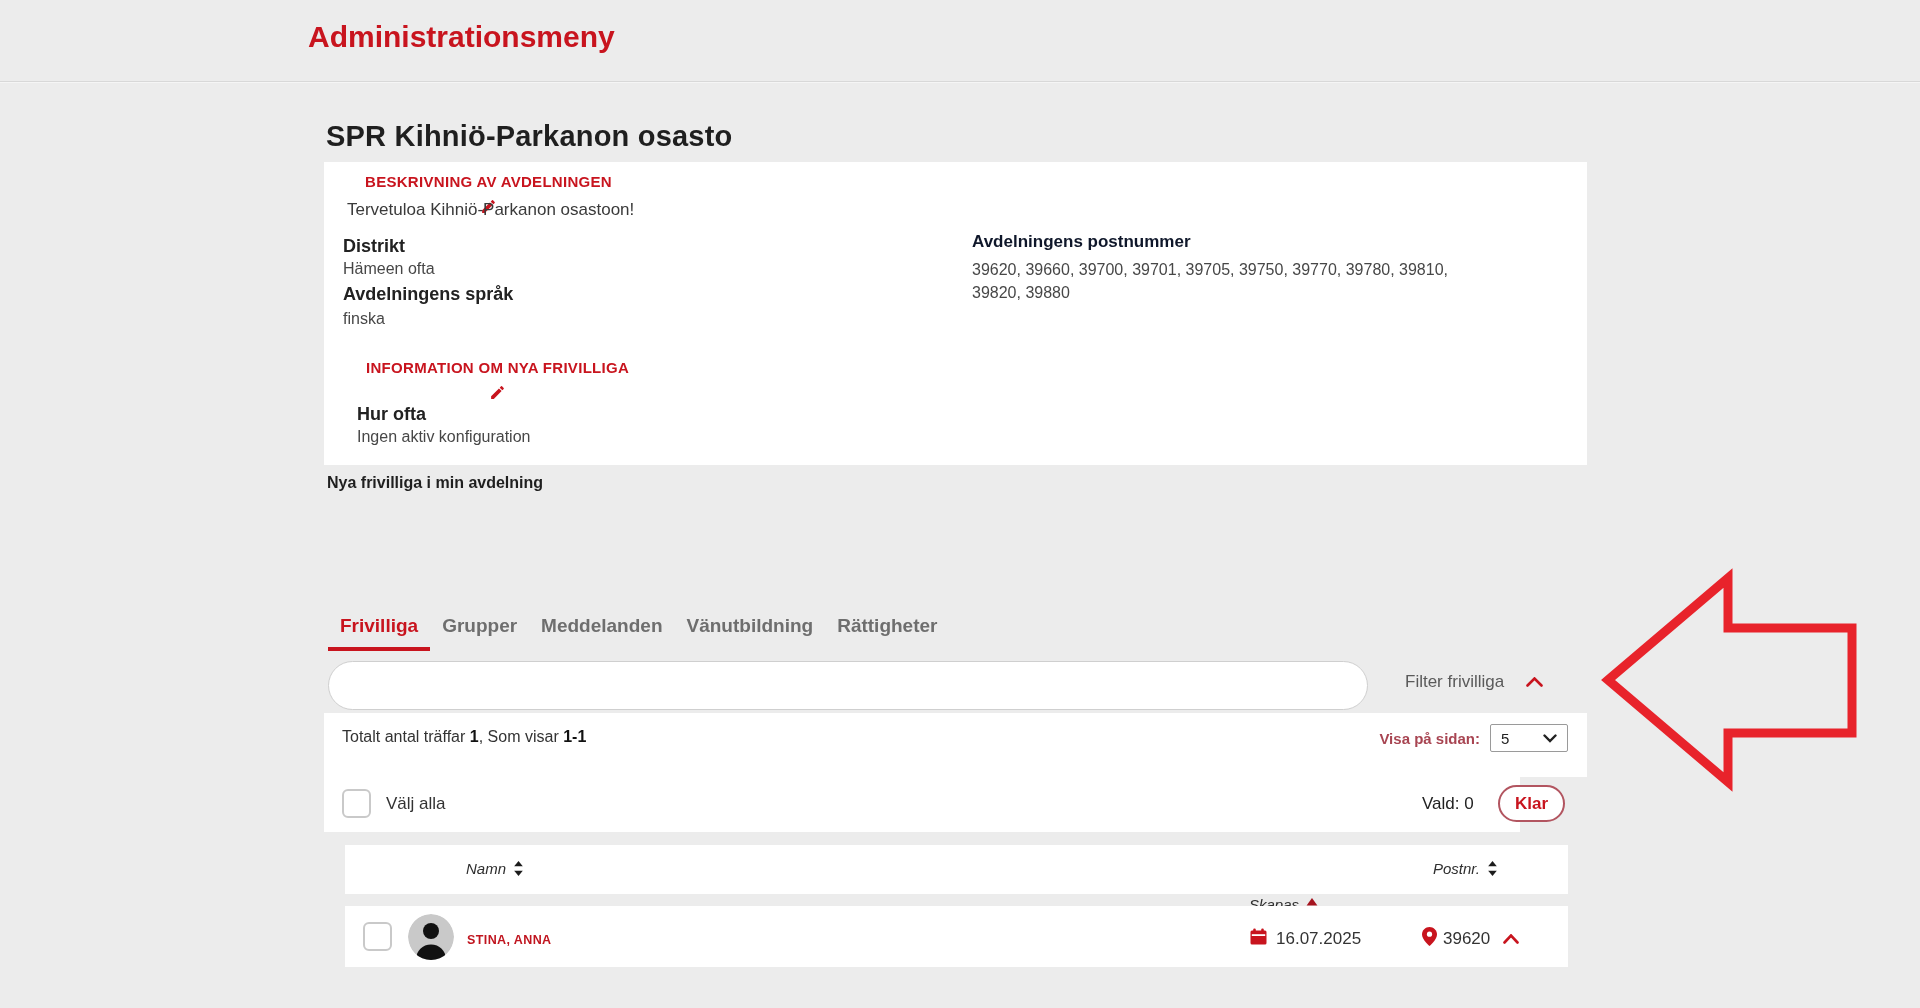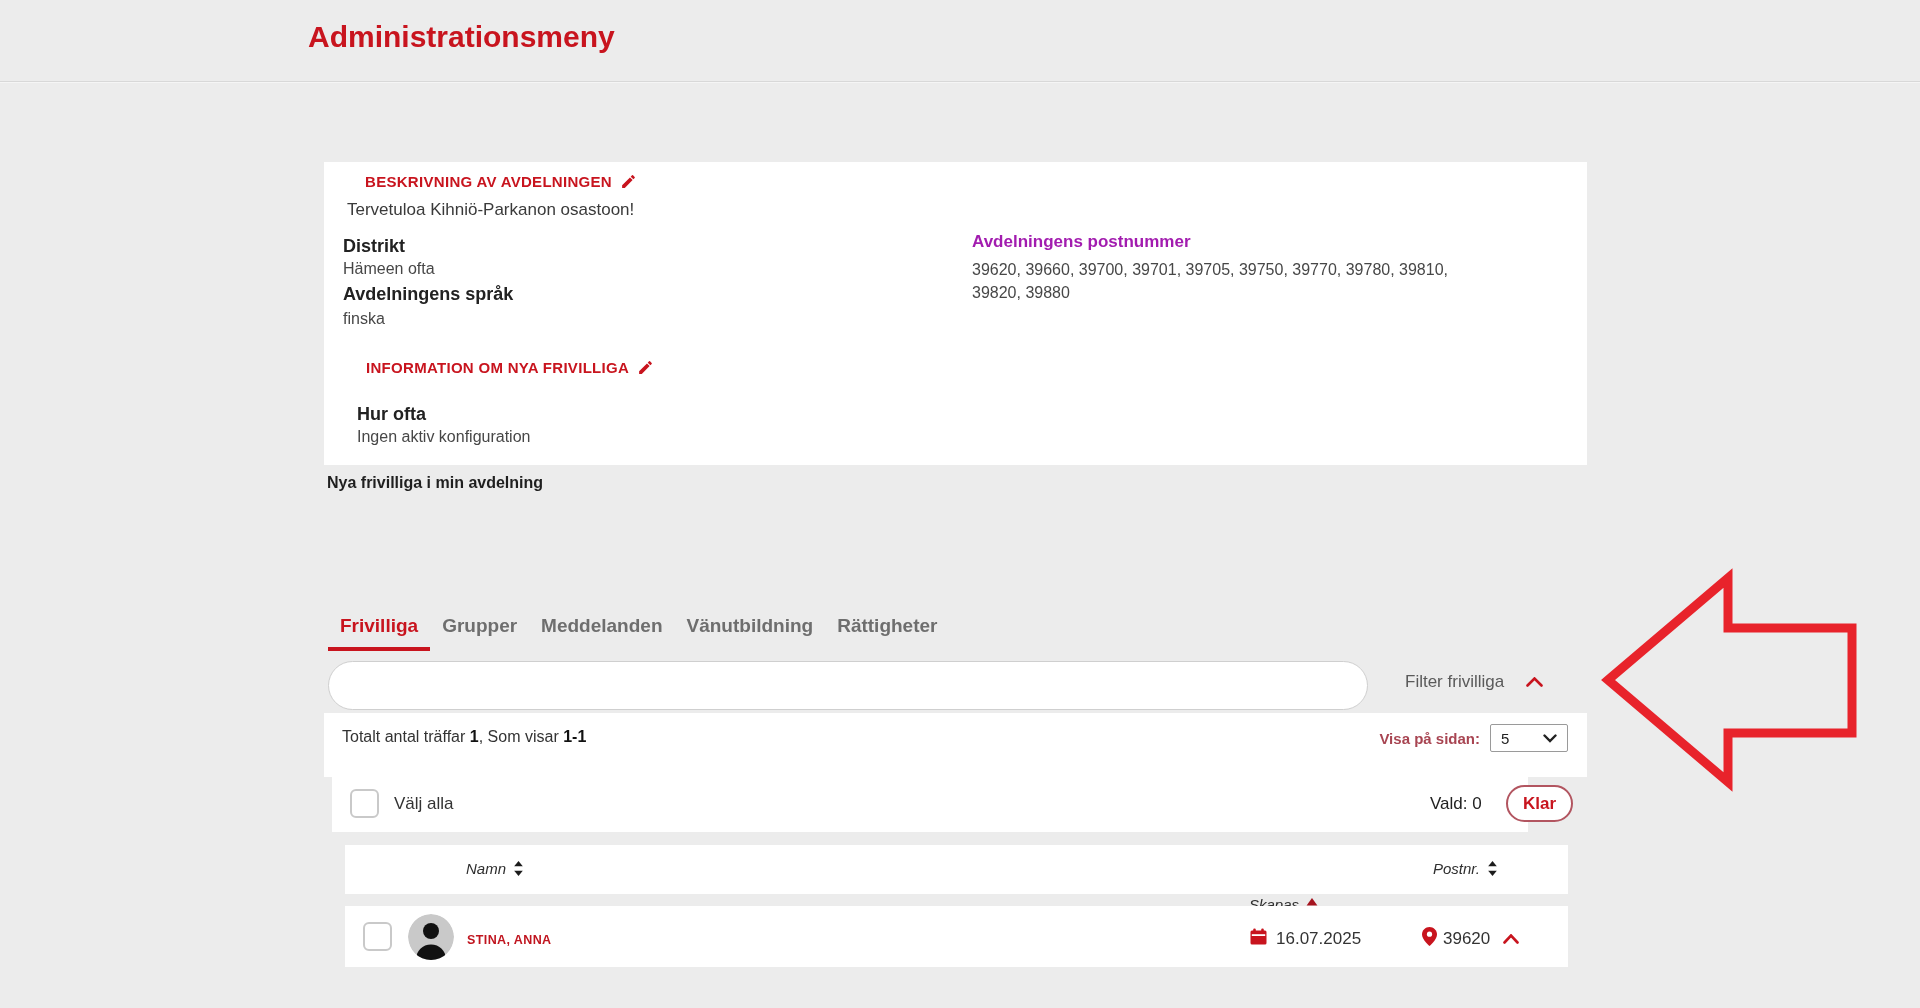--- a/index.html
+++ b/index.html
@@ -16,21 +16,21 @@
   .topbar { left:0; top:0; width:1920px; height:82px; background:#ececec;
             border-bottom:1px solid #d8d8d8; box-shadow:0 1px 0 #f5f5f5; }
   .app-title { left:308px; top:20px; font-size:30px; font-weight:bold; color:#c8141e; }
 
   
   .page-title { left:326px; top:120px; font-size:29px; font-weight:bold; color:#1f1f1f; letter-spacing:0.2px; }
 
   
   .card { left:324px; top:162px; width:1263px; height:303px; background:#ffffff; }
   .red-section-label { font-size:15px; font-weight:bold; color:#c8141e; letter-spacing:0.3px;
-                       display:inline-flex; align-items:center; gap:8px; cursor:pointer; }
+                       display:inline-flex; align-items:center; gap:8px; cursor:pointer;flex-direction:column; }
   .body-text  { font-size:17px; color:#3a3a3a; }
   .bold-label { font-size:18px; font-weight:bold; color:#222; }
   .value-text { font-size:16px; color:#474747; }
 
   
   .vol-heading { left:327px; top:474px; font-size:16px; font-weight:bold; color:#1f1f1f; }
   .no-results  { left:324px; top:543px; width:1263px; text-align:center; font-size:14px; color:#4a4a4a; }
 
   
   .tabs { left:328px; top:613px; display:flex; }
@@ -40,21 +40,21 @@
   
   .search-input { left:328px; top:661px; width:1040px; height:49px; background:#fff;
                   border:1px solid #cfcfcf; border-radius:25px; outline:none;
                   padding:0 22px; font-size:17px; color:#333; font-family:"Liberation Sans",sans-serif; }
   .filter-toggle { left:1405px; top:672px; display:flex; align-items:center; gap:22px; cursor:pointer; }
   .filter-label { font-size:17px; color:#5a5a5a; }
 
   
   .bar { background:#ffffff; }
   .bar-results { left:324px; top:713px; width:1263px; height:64px; }
-  .bar-select  { left:332px; top:775px; width:1196px; height:57px;padding-left:24px; }
+  .bar-select  { left:324px; top:775px; width:1196px; height:57px;padding-left:24px; }
   .bar-thead   { left:345px; top:845px; width:1223px; height:49px;font-style:italic; }
   .bar-row     { left:345px; top:906px; width:1223px; height:61px; }
 
   .results-text { left:18px; top:15px; font-size:16px; color:#333; }
   .results-text b { color:#111; }
 
   .perpage { right:19px; top:11px; display:flex; align-items:center; gap:10px; position:absolute; }
   .perpage-label { font-size:15px; font-weight:bold; color:#a84552; }
   .select-box { width:78px; height:28px; background:#fff; border:1px solid #9a9a9a; border-radius:2px;
                 display:flex; align-items:center; justify-content:space-between; padding:0 10px; cursor:pointer; }
@@ -79,20 +79,21 @@
 </style>
 </head>
 <body>
 
 <div id="screen">
 
   <header class="abs topbar">
     <div class="abs app-title">Administrationsmeny</div>
   </header>
 
+  <h2 class="abs page-title">SPR Kihniö-Parkanon osasto</h2>
 
   <section class="abs card">
 
     <div class="abs" style="left:41px; top:11px;">
       <span class="red-section-label">
         <span>BESKRIVNING AV AVDELNINGEN</span>
         <span>
           <svg width="17" height="17" viewBox="0 0 24 24" fill="#c8141e">
               <path d="M3 17.25V21h3.75L17.81 9.94l-3.75-3.75L3 17.25zM20.71 7.04c.39-.39.39-1.02 0-1.41l-2.34-2.34a.996.996 0 0 0-1.41 0l-1.83 1.83 3.75 3.75 1.83-1.83z"></path>
             </svg>
@@ -114,21 +115,21 @@
           <svg width="17" height="17" viewBox="0 0 24 24" fill="#c8141e">
               <path d="M3 17.25V21h3.75L17.81 9.94l-3.75-3.75L3 17.25zM20.71 7.04c.39-.39.39-1.02 0-1.41l-2.34-2.34a.996.996 0 0 0-1.41 0l-1.83 1.83 3.75 3.75 1.83-1.83z"></path>
             </svg>
         </span>
       </span>
     </div>
     <div class="abs bold-label" style="left:33px; top:242px;">Hur ofta</div>
     <div class="abs value-text" style="left:33px; top:266px;">Ingen aktiv konfiguration</div>
 
     <div class="abs" style="left:648px; top:70px; width:560px;">
-      <div style="font-size:17px; font-weight:bold; color:#a21caf;">Avdelningens postnummer</div>
+      <div style="font-size:17px; font-weight:bold; color:#0f172a;">Avdelningens postnummer</div>
       <div class="value-text" style="margin-top:6px; max-width:520px; line-height:23px;">39620, 39660, 39700, 39701, 39705, 39750, 39770, 39780, 39810, 39820, 39880</div>
     </div>
   </section>
 
   <h3 class="abs vol-heading">Nya frivilliga i min avdelning</h3>
 
 
   <nav class="abs tabs">
     <div class="tab active">Frivilliga</div>
     <div class="tab">Grupper</div>

